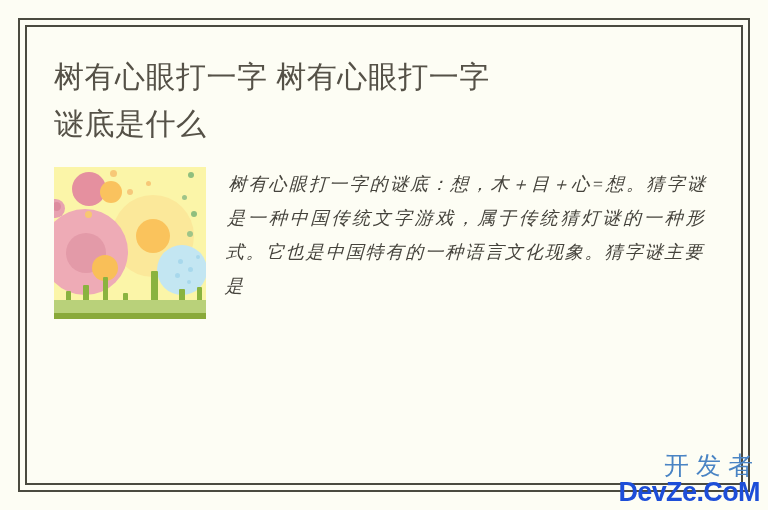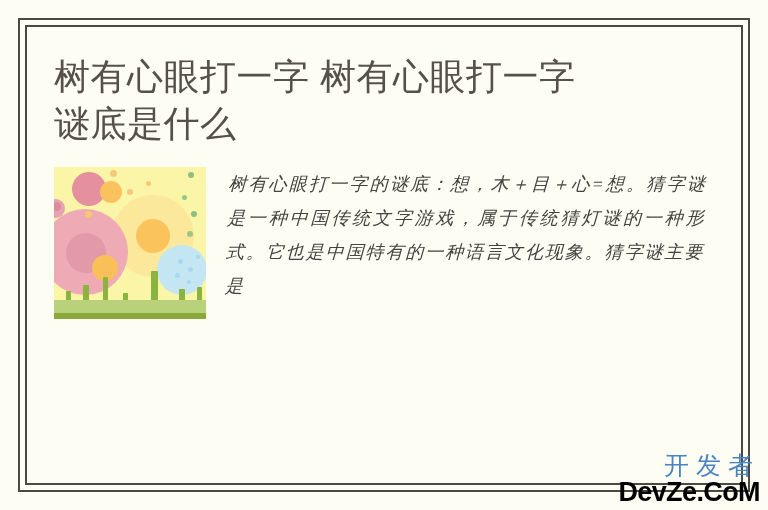--- a/index.html
+++ b/index.html
@@ -50,21 +50,21 @@
     top: 27px;
     width: 714px;
     height: 456px;
     overflow: hidden;
   }
 
   #article-title {
     margin: 0;
     padding: 26px 30px 0 27px;
     font-family: "Liberation Sans", "DejaVu Sans", sans-serif;
-    font-size: 36px;
+    font-size: 30px;
     font-weight: 400;
     line-height: 47px;
     color: #555147;
     letter-spacing: 0.5px;
     white-space: pre-line;
   }
 
   #body-area {
     position: relative;
     margin-top: 20px;
@@ -180,21 +180,21 @@
     color: #4a84c4;
     display: block;
     padding-left: 7px;
     text-align: right;
   }
   #watermark .wm-en {
     font-family: "Liberation Sans", "DejaVu Sans", sans-serif;
     font-size: 27px;
     font-weight: 700;
     letter-spacing: -0.6px;
-    color: #000000;
+    color: #1d4ed8;
     display: block;
     margin-top: 1px;
   }
 </style>
 </head>
 <body>
 
 <div id="page">
 
   <div class="frame-outer"></div>

